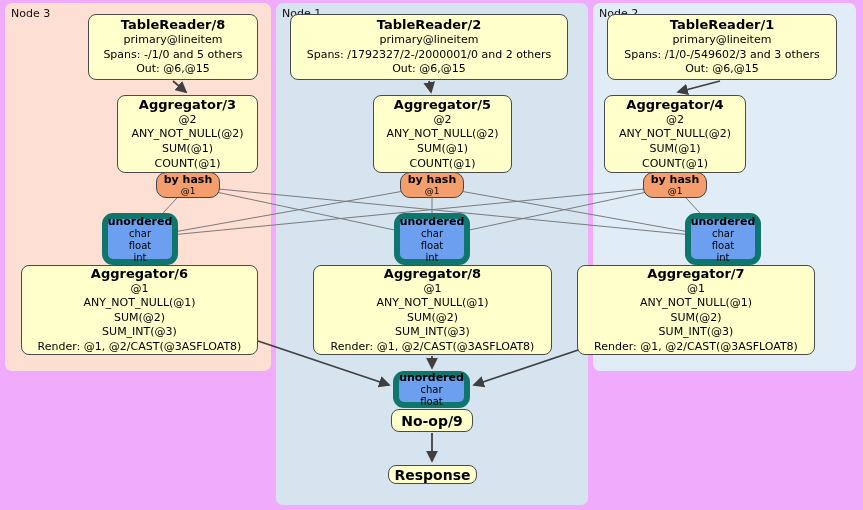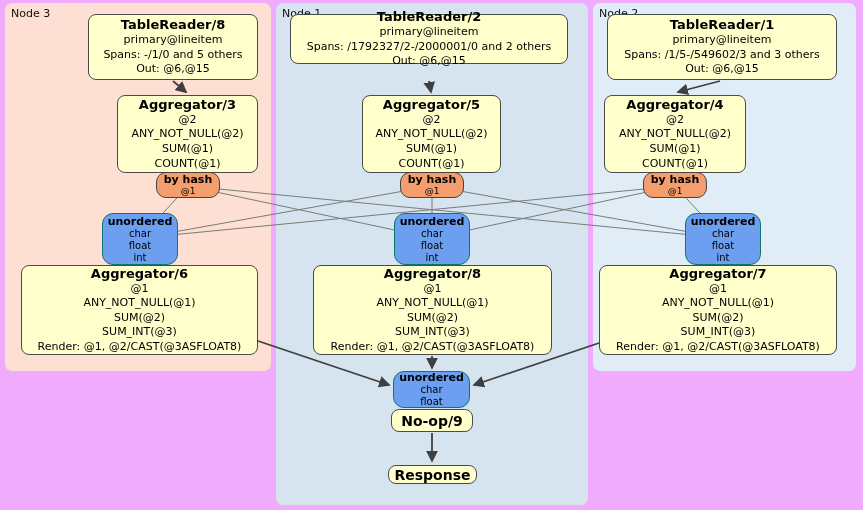--- a/index.html
+++ b/index.html
@@ -15,21 +15,21 @@
         display:flex;flex-direction:column;justify-content:center;align-items:center;
         text-align:center;box-sizing:border-box;padding:1px 4px;}
   .ptitle{font-weight:bold;font-size:13px;line-height:16px;white-space:nowrap;}
   .ptitle.big{font-size:14px;line-height:18px;}
   .pline{font-size:11px;line-height:14.6px;white-space:nowrap;}
   .rbox{position:absolute;z-index:4;background:#f49e6e;border:1px solid #444;border-radius:10px;
         display:flex;flex-direction:column;justify-content:center;align-items:center;
         text-align:left;box-sizing:border-box;}
   .rtitle{font-weight:bold;font-size:11px;line-height:12px;white-space:nowrap;}
   .rline{font-size:9px;line-height:10px;white-space:nowrap;}
-  .sbox{position:absolute;z-index:4;background:#6c9ff0;border:1px solid #0f766e;border-radius:11px;
+  .sbox{position:absolute;z-index:4;background:#6c9ff0;border:6px solid #0f766e;border-radius:11px;
         display:flex;flex-direction:column;justify-content:center;align-items:center;
         text-align:center;box-sizing:border-box;}
   .stitle{font-weight:bold;font-size:11px;line-height:13px;white-space:nowrap;}
   .sline{font-size:10px;line-height:12px;white-space:nowrap;}
 </style>
 </head>
 <body>
 
 <div class="canvas">
 
@@ -72,41 +72,41 @@
       <line x1="432" y1="433" x2="432" y2="461" marker-end="url(#arrow)"></line>
     </g>
   </svg>
 
   <div class="pbox" style="left:88px;top:14px;width:170px;height:66px;">
     <div class="ptitle">TableReader/8</div>
     <div class="pline">primary@lineitem</div>
     <div class="pline">Spans: -/1/0 and 5 others</div>
     <div class="pline">Out: @6,@15</div>
   </div>
-  <div class="pbox" style="left:290px;top:14px;width:278px;height:50px;">
+  <div class="pbox" style="left:290px;top:14px;width:278px;height:66px;">
     <div class="ptitle">TableReader/2</div>
     <div class="pline">primary@lineitem</div>
     <div class="pline">Spans: /1792327/2-/2000001/0 and 2 others</div>
     <div class="pline">Out: @6,@15</div>
   </div>
   <div class="pbox" style="left:607px;top:14px;width:230px;height:66px;">
     <div class="ptitle">TableReader/1</div>
     <div class="pline">primary@lineitem</div>
-    <div class="pline">Spans: /1/5-/549602/3 and 3 others</div>
+    <div class="pline">Spans: /1/0-/549602/3 and 3 others</div>
     <div class="pline">Out: @6,@15</div>
   </div>
 
   <div class="pbox" style="left:117px;top:95px;width:141px;height:78px;">
     <div class="ptitle">Aggregator/3</div>
     <div class="pline">@2</div>
     <div class="pline">ANY_NOT_NULL(@2)</div>
     <div class="pline">SUM(@1)</div>
     <div class="pline">COUNT(@1)</div>
   </div>
-  <div class="pbox" style="left:362px;top:95px;width:139px;height:78px;">
+  <div class="pbox" style="left:373px;top:95px;width:139px;height:78px;">
     <div class="ptitle">Aggregator/5</div>
     <div class="pline">@2</div>
     <div class="pline">ANY_NOT_NULL(@2)</div>
     <div class="pline">SUM(@1)</div>
     <div class="pline">COUNT(@1)</div>
   </div>
   <div class="pbox" style="left:604px;top:95px;width:142px;height:78px;">
     <div class="ptitle">Aggregator/4</div>
     <div class="pline">@2</div>
     <div class="pline">ANY_NOT_NULL(@2)</div>
@@ -155,21 +155,21 @@
     <div class="pline">Render: @1, @2/CAST(@3ASFLOAT8)</div>
   </div>
   <div class="pbox" style="left:313px;top:265px;width:239px;height:90px;">
     <div class="ptitle">Aggregator/8</div>
     <div class="pline">@1</div>
     <div class="pline">ANY_NOT_NULL(@1)</div>
     <div class="pline">SUM(@2)</div>
     <div class="pline">SUM_INT(@3)</div>
     <div class="pline">Render: @1, @2/CAST(@3ASFLOAT8)</div>
   </div>
-  <div class="pbox" style="left:599px;top:265px;width:238px;height:90px;">
+  <div class="pbox" style="left:577px;top:265px;width:238px;height:90px;">
     <div class="ptitle">Aggregator/7</div>
     <div class="pline">@1</div>
     <div class="pline">ANY_NOT_NULL(@1)</div>
     <div class="pline">SUM(@2)</div>
     <div class="pline">SUM_INT(@3)</div>
     <div class="pline">Render: @1, @2/CAST(@3ASFLOAT8)</div>
   </div>
 
   <div class="sbox" style="left:393px;top:371px;width:77px;height:37px;">
     <div class="stitle">unordered</div>

